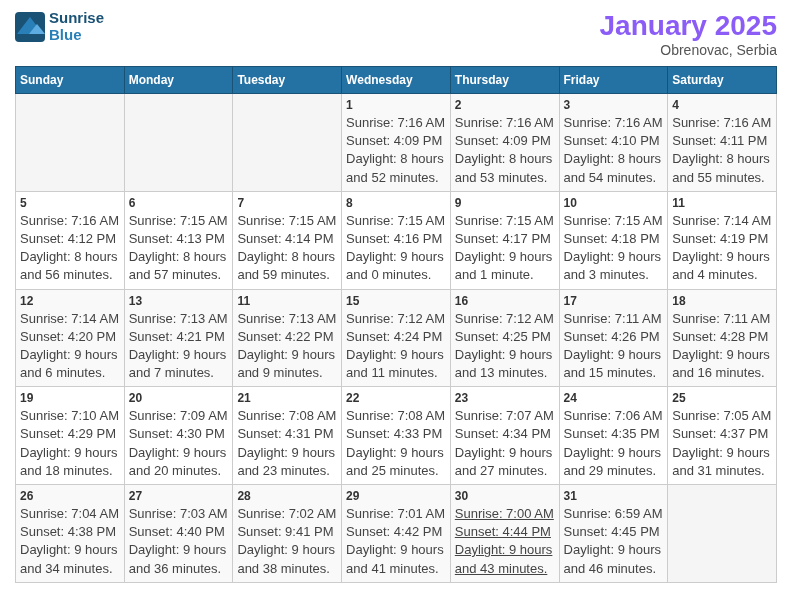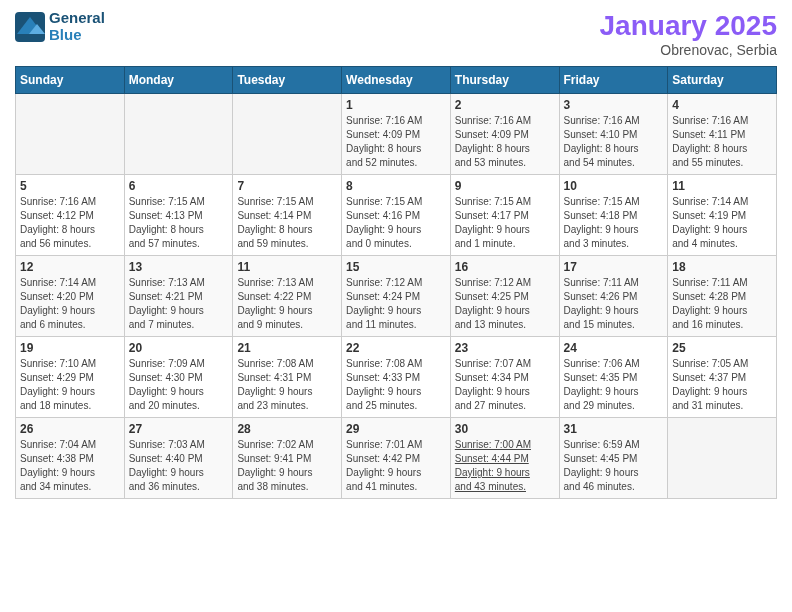--- a/index.html
+++ b/index.html
@@ -68,41 +68,41 @@
       background: #f9f9f9;
     }
     .day-number {
       font-size: 12px;
       font-weight: bold;
       color: #333;
       display: block;
       margin-bottom: 2px;
     }
     .day-info {
-      font-size: 10px;
+      font-size: 13px;
       color: #444;
       line-height: 1.4;
     }
     .empty-cell {
       background: #f5f5f5 !important;
     }
   </style>
 </head>
 <body>
 
 <div class="page">
   <div class="header-area">
     <div class="logo">
       <svg class="logo-icon" viewBox="0 0 30 30">
         <rect x="0" y="0" width="30" height="30" rx="4" fill="#1a5276"></rect>
         <polygon points="15,5 28,22 2,22" fill="#2980b9"></polygon>
         <polygon points="22,12 30,22 14,22" fill="#5dade2"></polygon>
       </svg>
       <div>
-        <div style="font-size:15px;font-weight:bold;color:#1a5276;line-height:1.1;">General</div>
+        <div style="font-size:15px;font-weight:bold;color:#1a5276;line-height:1.1;">Sunrise</div>
         <div style="font-size:15px;font-weight:bold;color:#2980b9;line-height:1.1;">Blue</div>
       </div>
     </div>
     <div class="title-area">
       <div class="month-title">January 2025</div>
       <div class="location">Obrenovac, Serbia</div>
     </div>
   </div>
 
   <table class="calendar">

